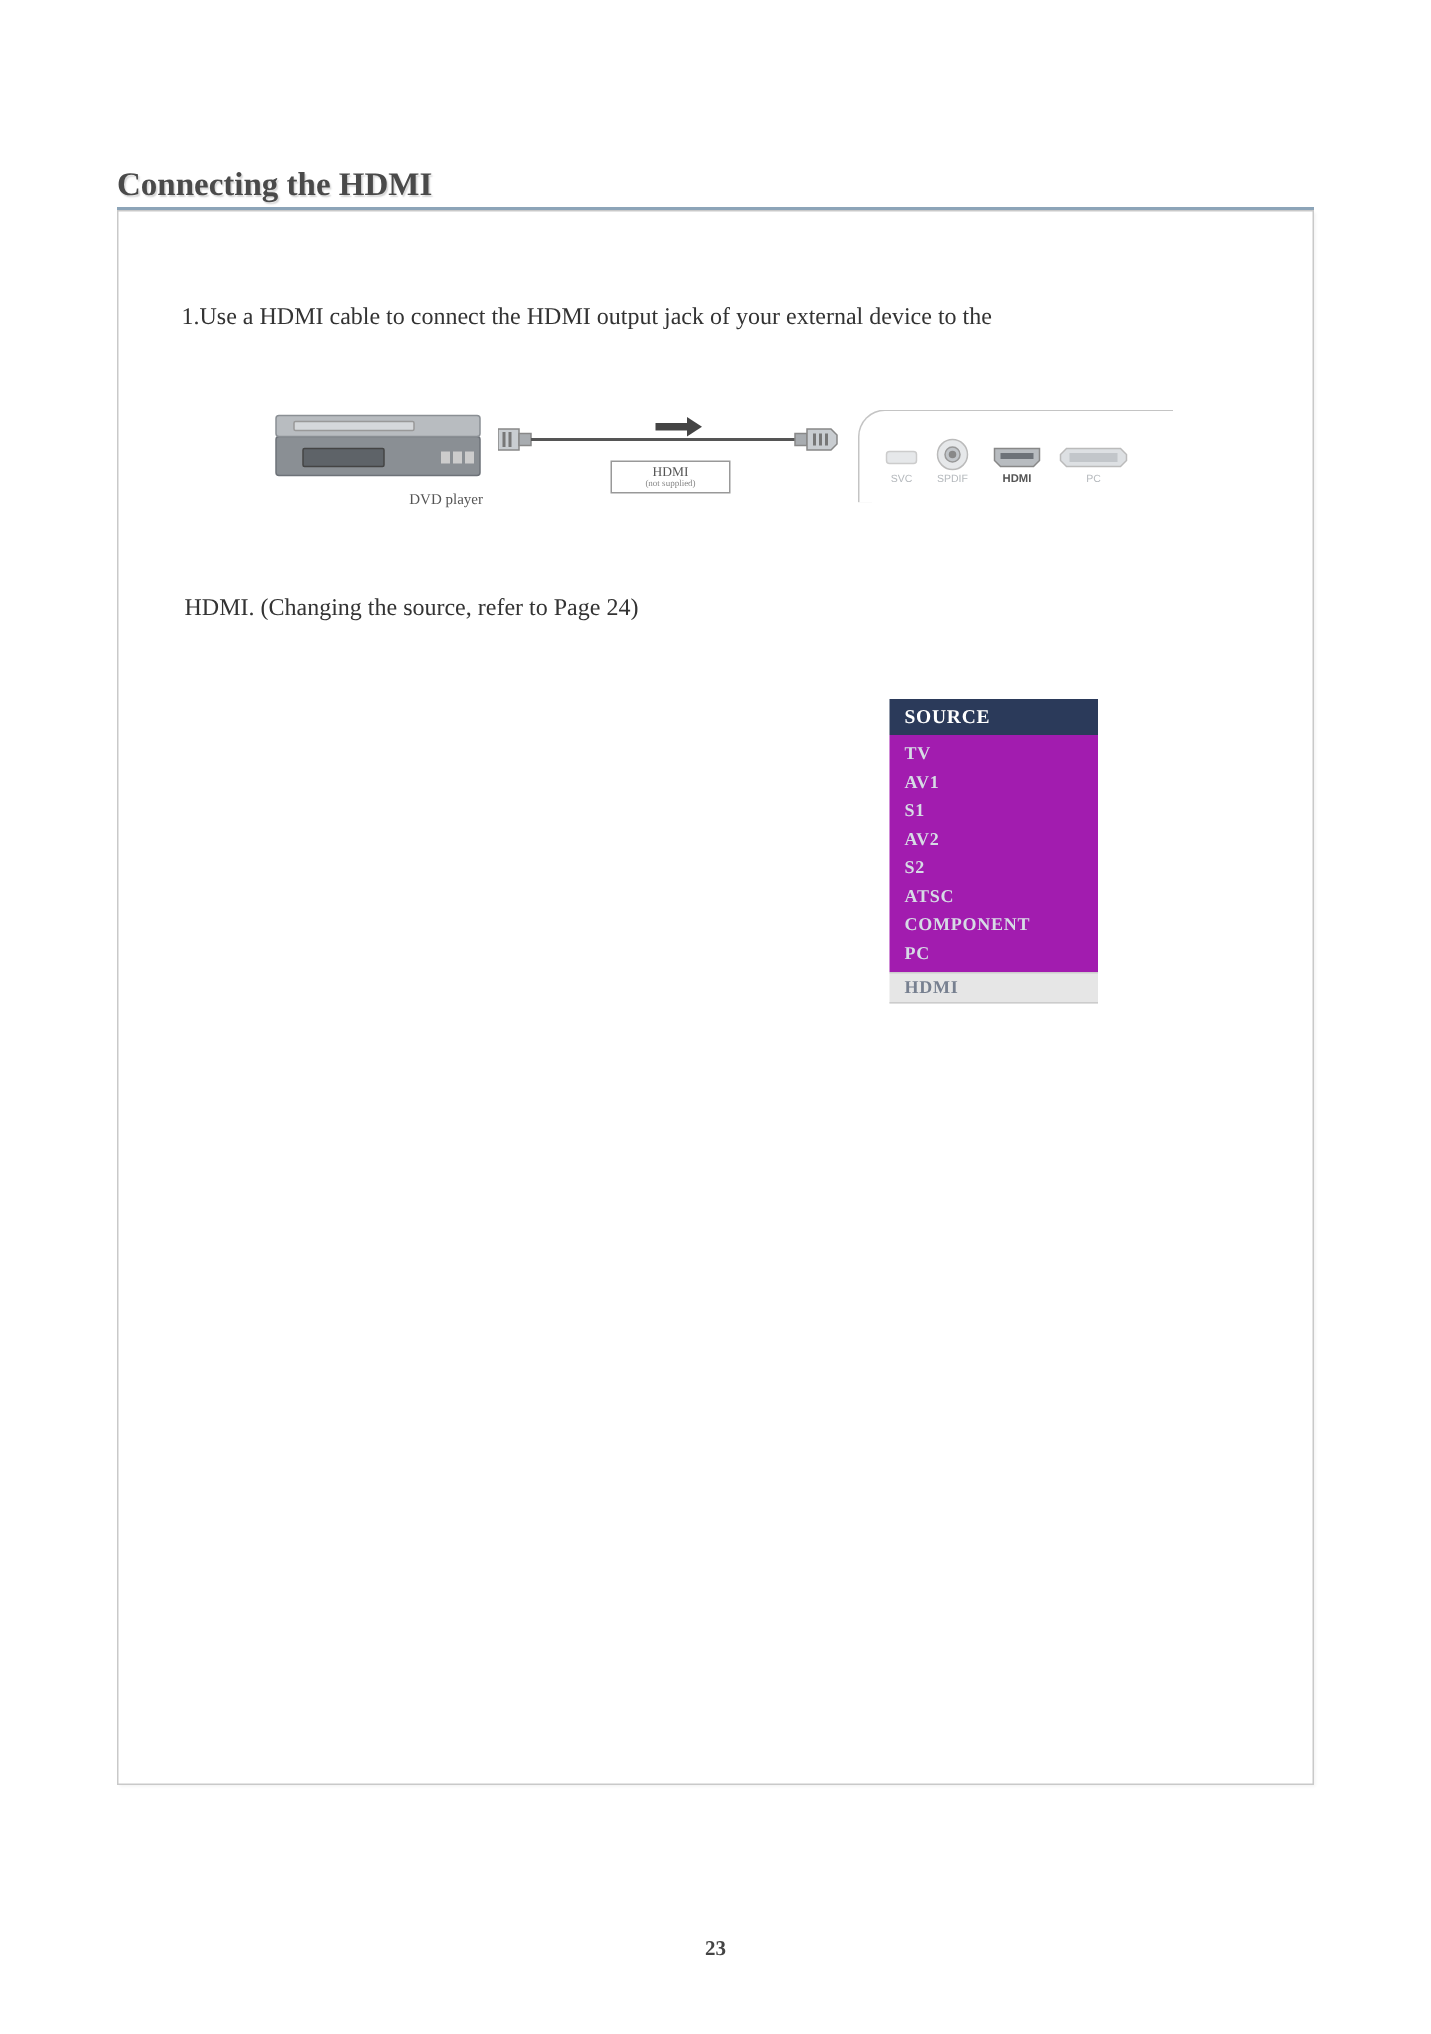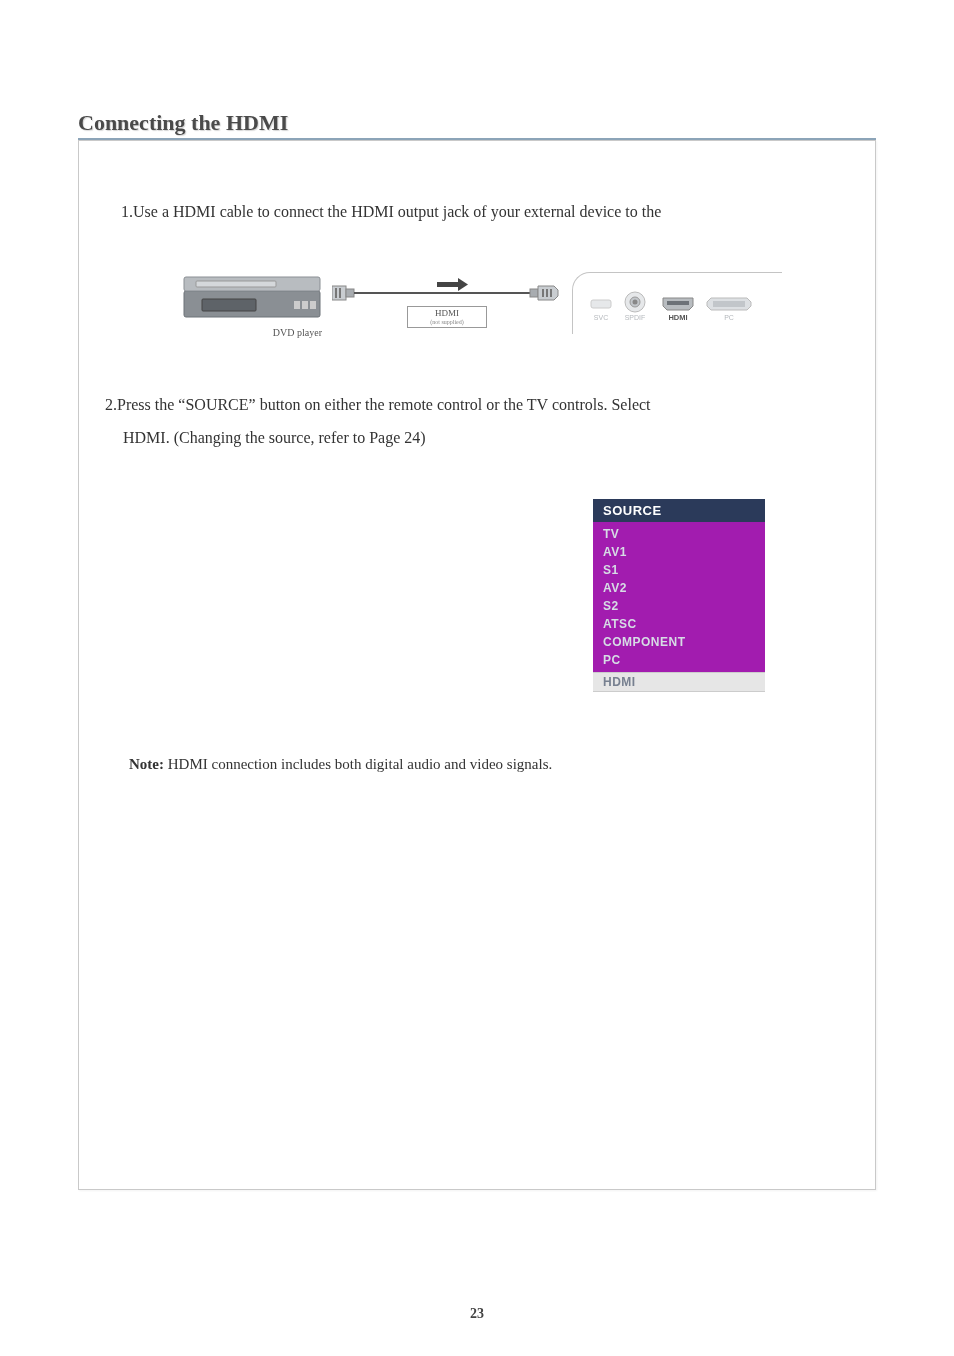--- a/index.html
+++ b/index.html
@@ -94,22 +94,22 @@
   }
   .step2 {
     font-size: 16px;
     line-height: 2.1;
     padding-left: 2px;
   }
   .step2 .indent { padding-left: 18px; display: block; }
   .source-menu {
     margin-top: 44px;
     margin-left: 490px;
-    width: 172px;
-    font-family: Liberation Sans, sans-serif;
+    width: 139px;
+    font-family: Liberation Serif, serif;
   }
   .source-header {
     background: #2b3a5a;
     color: #fff;
     font-size: 13px;
     font-weight: bold;
     padding: 4px 10px;
     letter-spacing: 0.5px;
   }
   .source-body {
@@ -134,21 +134,21 @@
     border-bottom: 1px solid #ccc;
   }
   .note {
     margin-top: 64px;
     font-size: 15px;
     padding-left: 26px;
   }
   .note b { font-weight: bold; }
   .page-num {
     position: absolute;
-    bottom: 34px;
+    bottom: 48px;
     left: 0;
     right: 0;
     text-align: center;
     font-size: 14px;
     font-weight: bold;
     color: #444;
     margin-top: 20px;
   }
 </style>
 </head>
@@ -221,39 +221,35 @@
 
             <path d="M126 10 L162 10 L166 14 L166 18 L162 22 L126 22 L122 18 L122 14 Z" fill="#dde0e3" stroke="#bbb"></path>
             <rect x="128" y="13" width="32" height="6" fill="#c2c6ca"></rect>
             <text x="144" y="32" font-size="7" fill="#b5b9bd" text-anchor="middle" font-family="Arial">PC</text>
           </svg>
         </div>
       </div>
     </div>
 
     <div class="step2">
-      <span>2.Press the “SOURCE” button on either the remote control or the TV controls. Select</span>
       <span class="indent">HDMI. (Changing the source, refer to Page 24)</span>
     </div>
 
     <div class="source-menu">
       <div class="source-header">SOURCE</div>
       <div class="source-body">
         <div class="source-item">TV</div>
         <div class="source-item">AV1</div>
         <div class="source-item">S1</div>
         <div class="source-item">AV2</div>
         <div class="source-item">S2</div>
         <div class="source-item">ATSC</div>
         <div class="source-item">COMPONENT</div>
         <div class="source-item">PC</div>
       </div>
       <div class="source-selected">HDMI</div>
     </div>
 
-    <div class="note">
-      <b>Note:</b><span> HDMI connection includes both digital audio and video signals.</span>
-    </div>
 
   </div>
 
   <div class="page-num">23</div>
 </div>
 
 </body></html>

